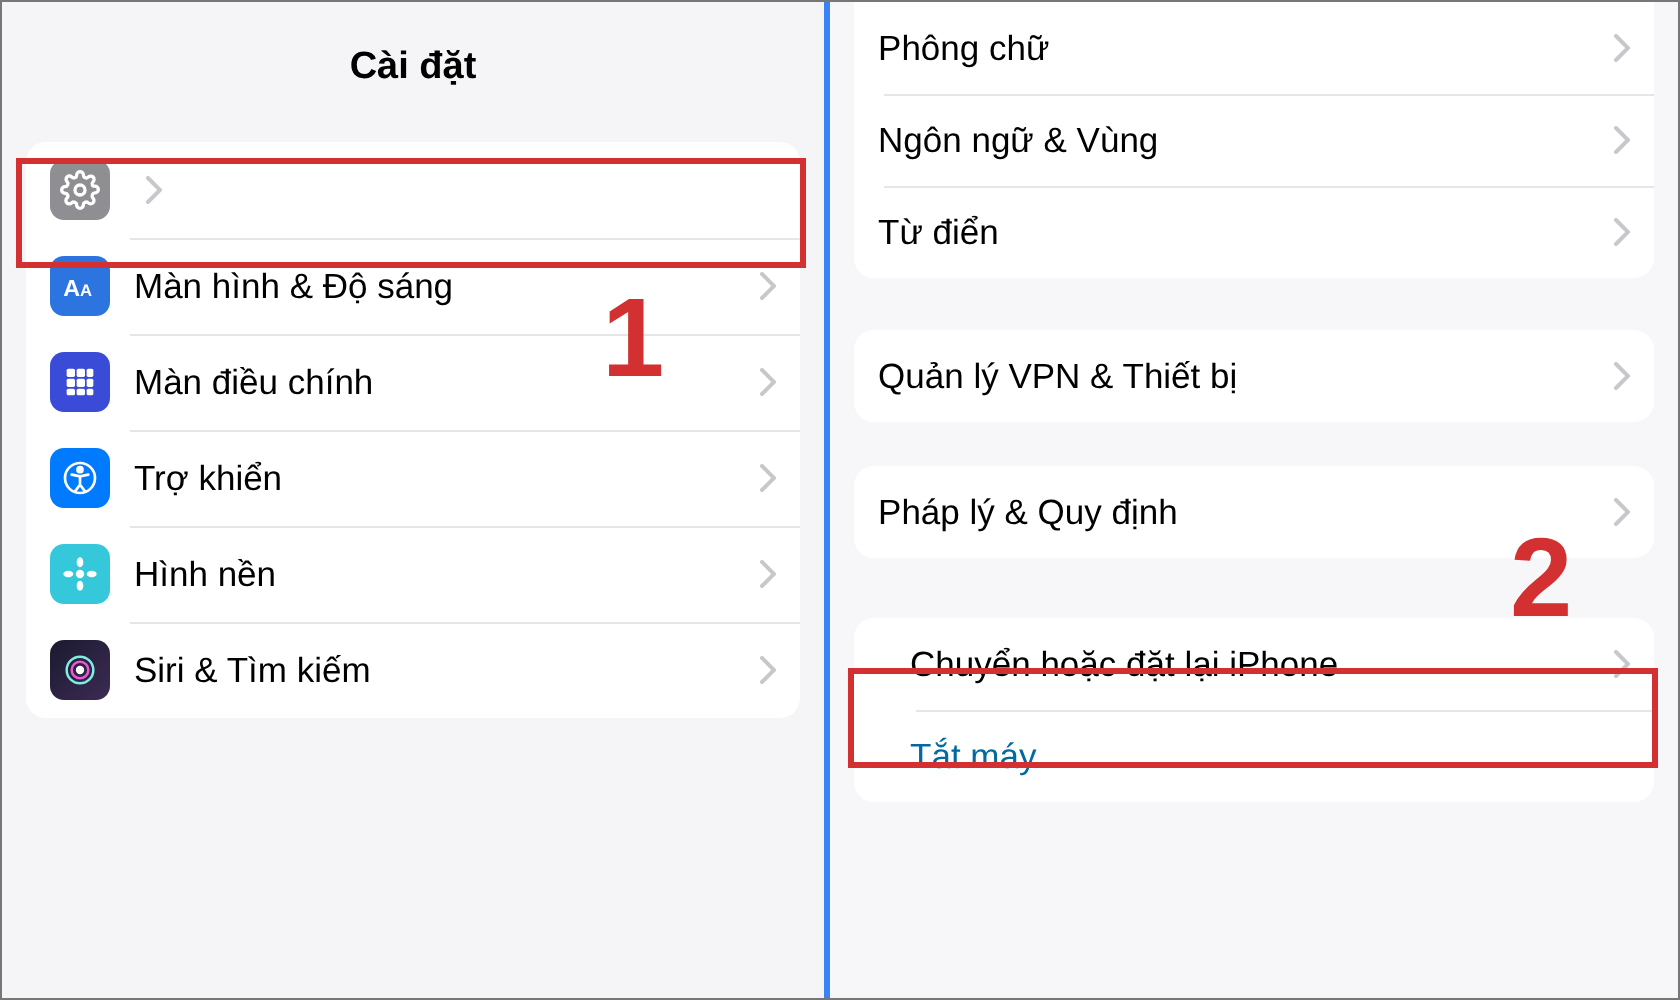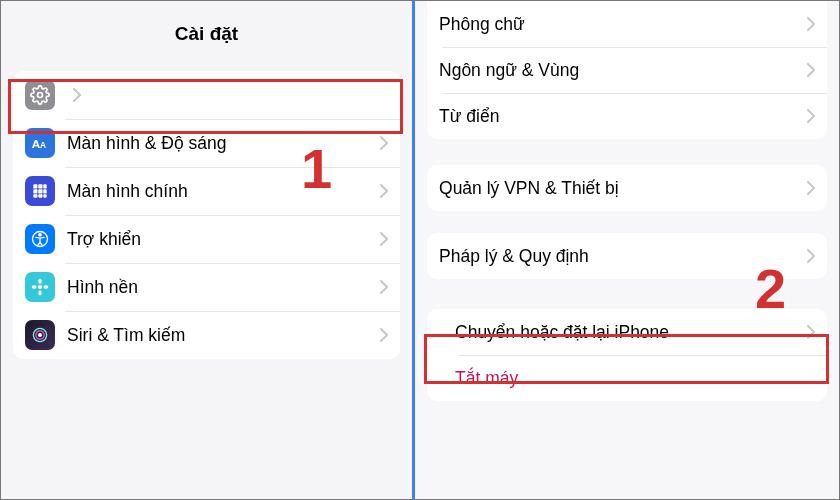--- a/index.html
+++ b/index.html
@@ -80,21 +80,21 @@
   color: #000;
   flex: 1;
 }
 .chevron {
   width: 8px;
   height: 14px;
   flex-shrink: 0;
   margin-left: 6px;
 }
 .chevron svg { display: block; }
-.link-row .label { color: #be185d; }
+.link-row .label { color: #0369a1; }
 .highlight-box {
   position: absolute;
   border: 3px solid #d33131;
   pointer-events: none;
   z-index: 10;
 }
 .callout {
   position: absolute;
   font-size: 56px;
   font-weight: 700;
@@ -162,21 +162,21 @@
               <rect x="10" y="4" width="5" height="5" rx="1"></rect>
               <rect x="16" y="4" width="4" height="5" rx="1"></rect>
               <rect x="4" y="10" width="5" height="5" rx="1"></rect>
               <rect x="10" y="10" width="5" height="5" rx="1"></rect>
               <rect x="16" y="10" width="4" height="5" rx="1"></rect>
               <rect x="4" y="16" width="5" height="4" rx="1"></rect>
               <rect x="10" y="16" width="5" height="4" rx="1"></rect>
               <rect x="16" y="16" width="4" height="4" rx="1"></rect>
             </svg>
         </span>
-        <span class="label">Màn hình chính</span>
+        <span class="label">Màn điều chính</span>
         <span class="chevron">
             <svg viewBox="0 0 8 14">
               <path d="M1 1l6 6-6 6" stroke="#c7c7cc" stroke-width="2" fill="none" stroke-linecap="round"></path>
             </svg>
           </span>
       </div>
 
       <div class="row">
         <span class="icon ic-access">
           <svg viewBox="0 0 24 24" fill="none" stroke="#fff" stroke-width="1.6">

